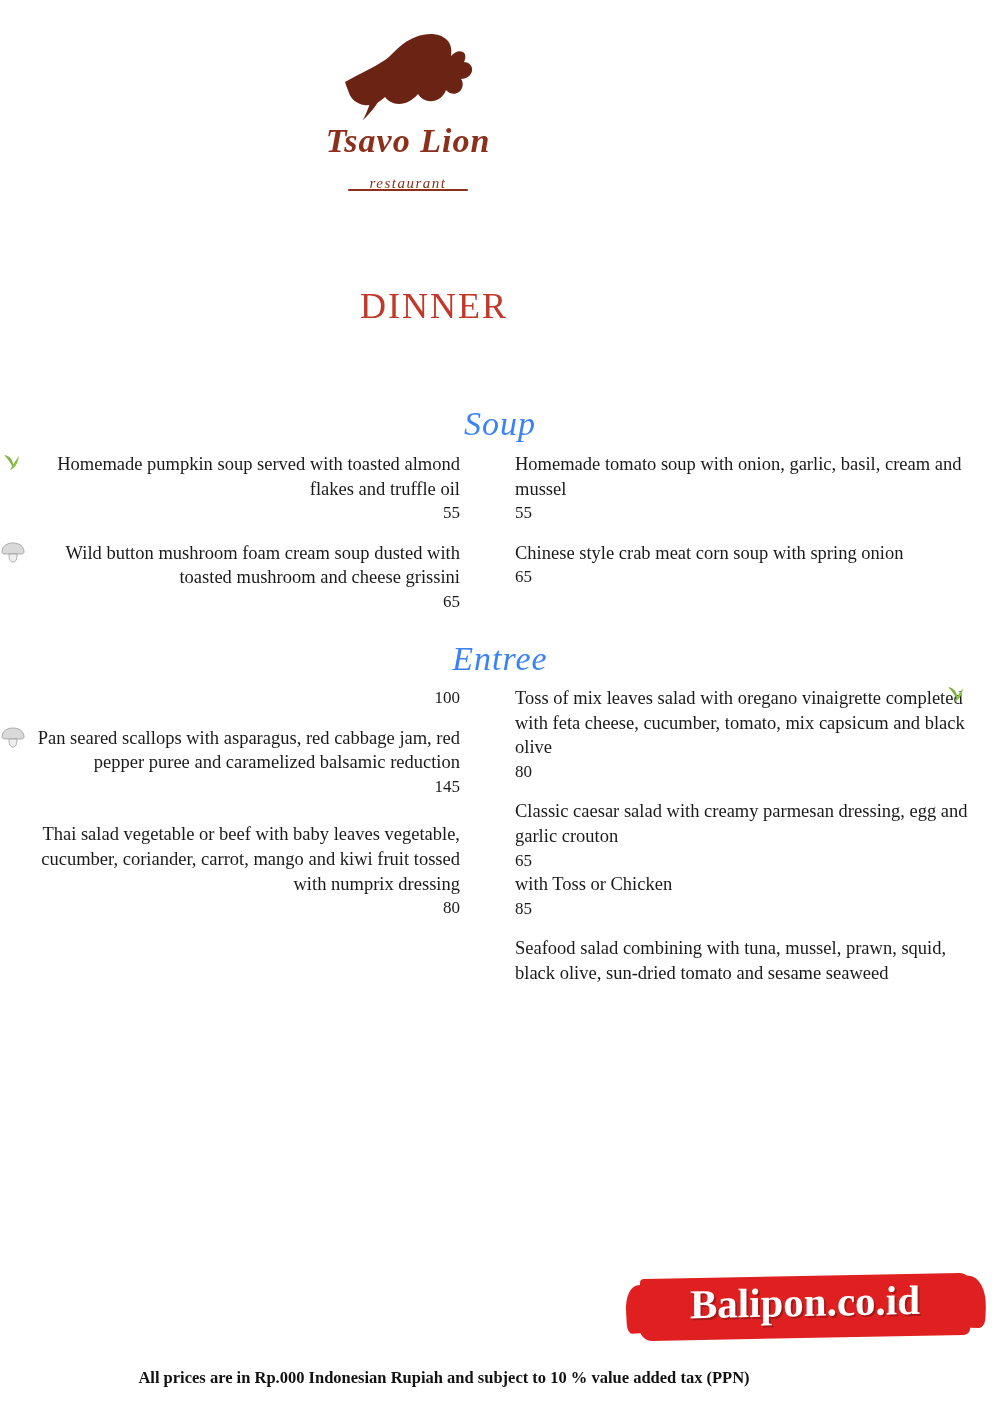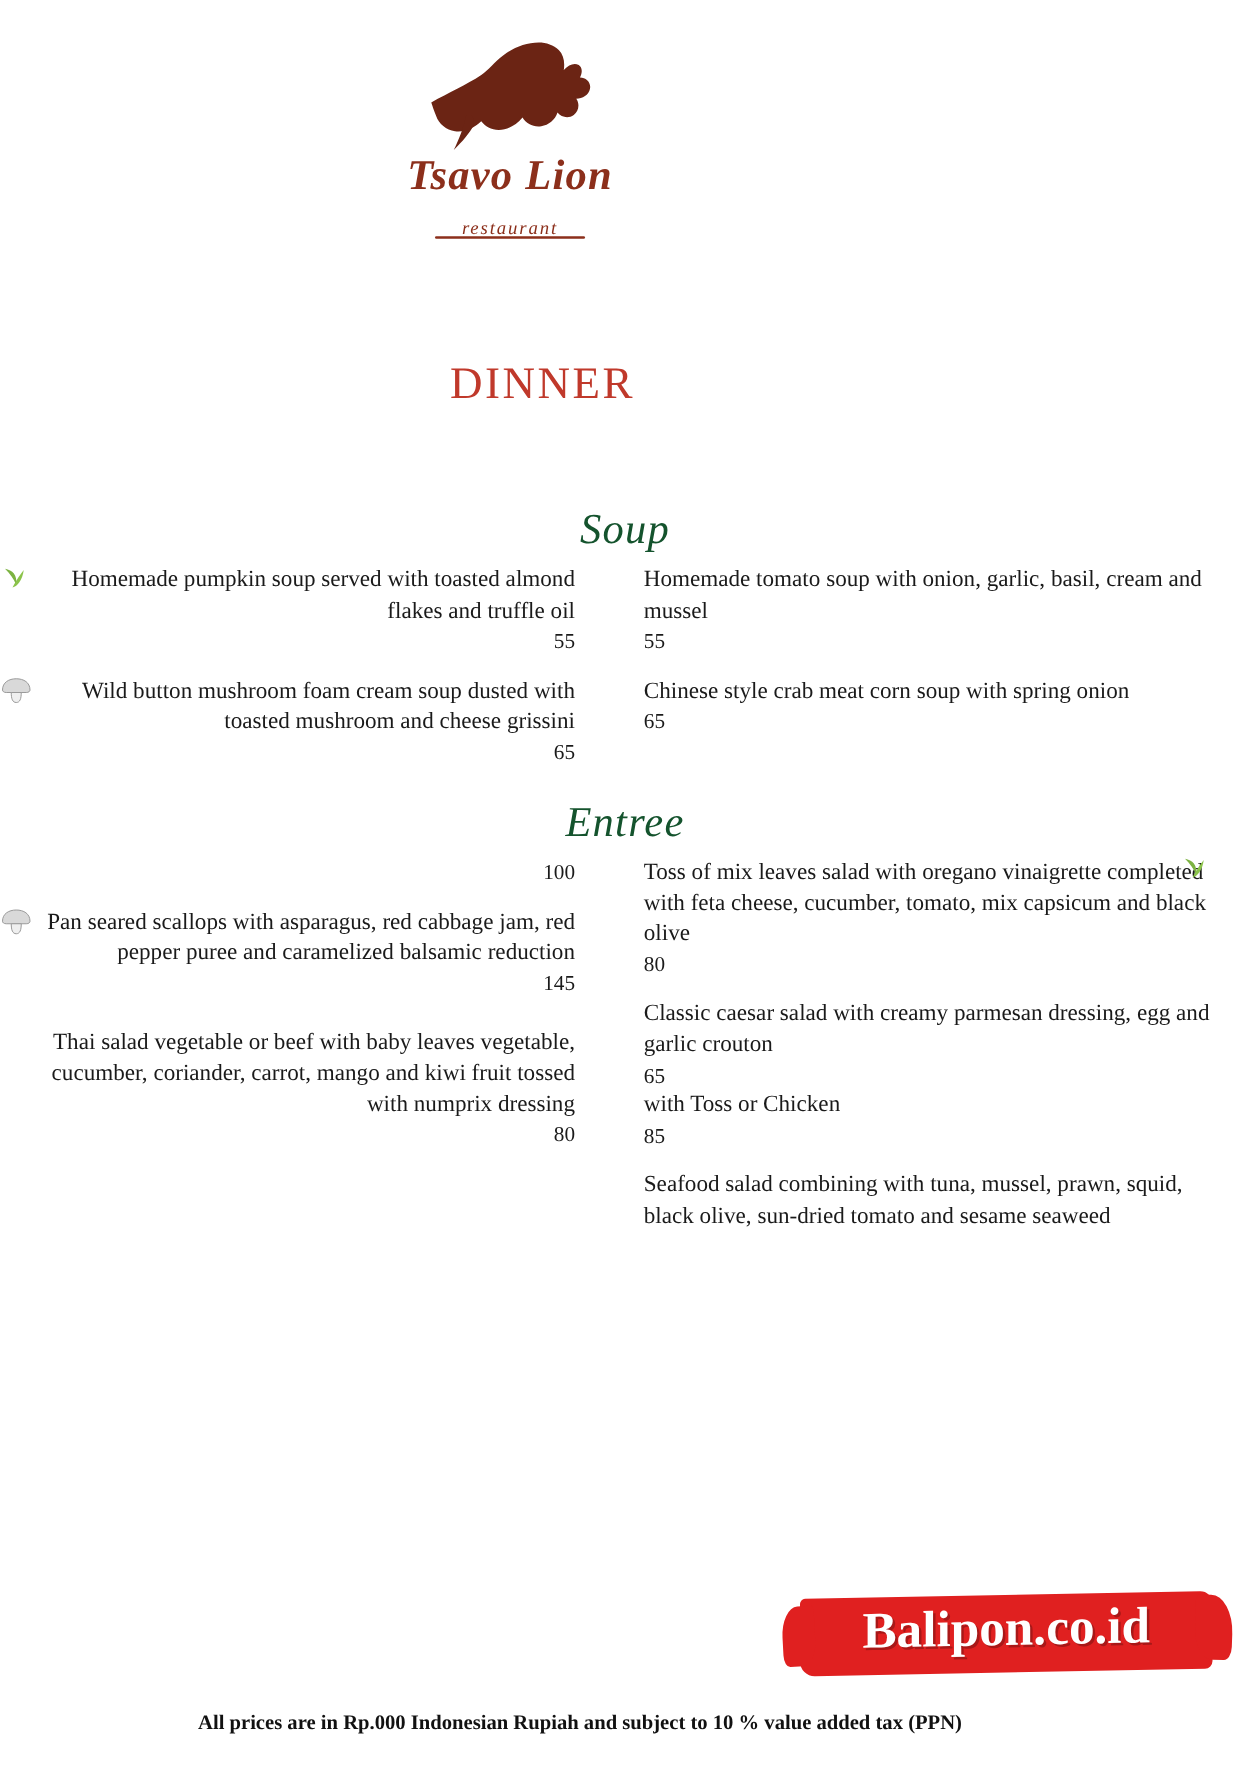--- a/index.html
+++ b/index.html
@@ -69,21 +69,21 @@
     font-size: 36px;
     letter-spacing: 2px;
     color: #c0392b;
     font-family: "Liberation Serif", serif;
   }
 
   
   .section-heading {
     width: 1000px;
     text-align: center;
-    color: #14532d;
+    color: #3b82f6;
     font-size: 34px;
     font-family: "Liberation Serif", serif;
     font-style: italic;
     letter-spacing: 1px;
   }
 
   #soup-heading { position: absolute; top: 405px; left: 0; }
   #entree-heading { position: absolute; top: 640px; left: 0; }
 
   
@@ -199,21 +199,20 @@
   .footer-note {
     position: absolute;
     left: 0;
     top: 1368px;
     width: 888px;
     text-align: center;
     font-size: 16.5px;
     font-weight: bold;
     color: #111;
     font-family: "Liberation Serif", serif;
-    padding-left: 20px;
   }
 </style>
 </head>
 <body>
 
 <div class="logo-block">
   <svg class="logo-mark" width="150" height="100" viewBox="0 0 150 100">
     <path fill="#6b2414" d="M12,52 C26,44 40,38 52,30 C58,26 62,20 70,14 C78,8 88,4 98,4
       C104,4 110,6 114,10 C118,14 119,20 118,26 C122,22 126,20 130,22 C133,24 133,28 131,32
       C136,32 140,36 139,41 C138,46 133,49 128,49 C131,53 130,59 126,62 C122,65 116,64 113,60

